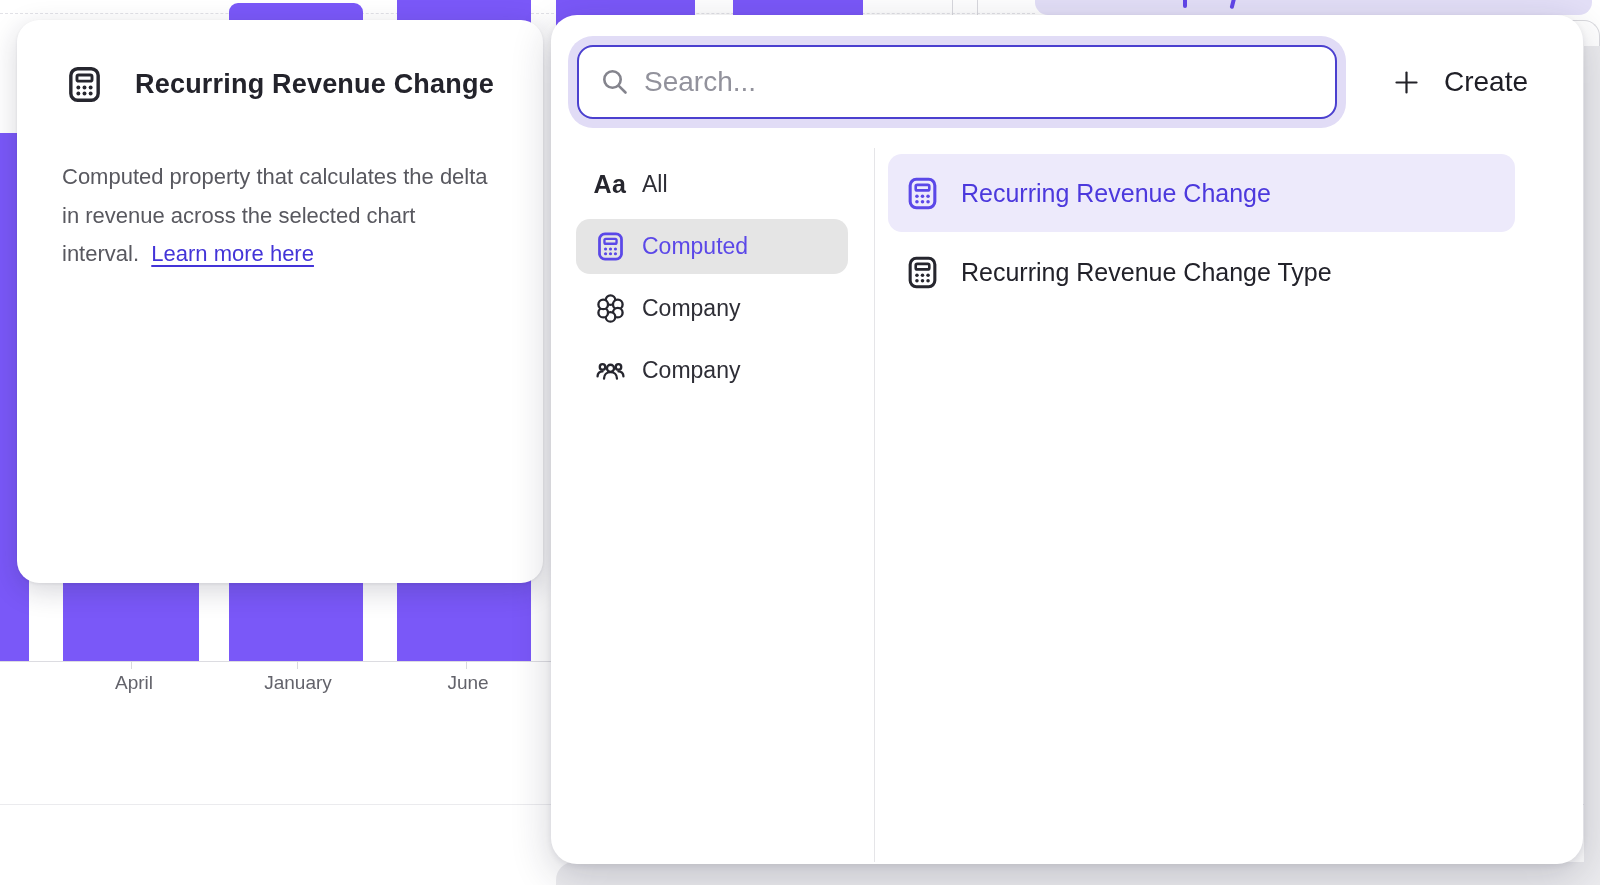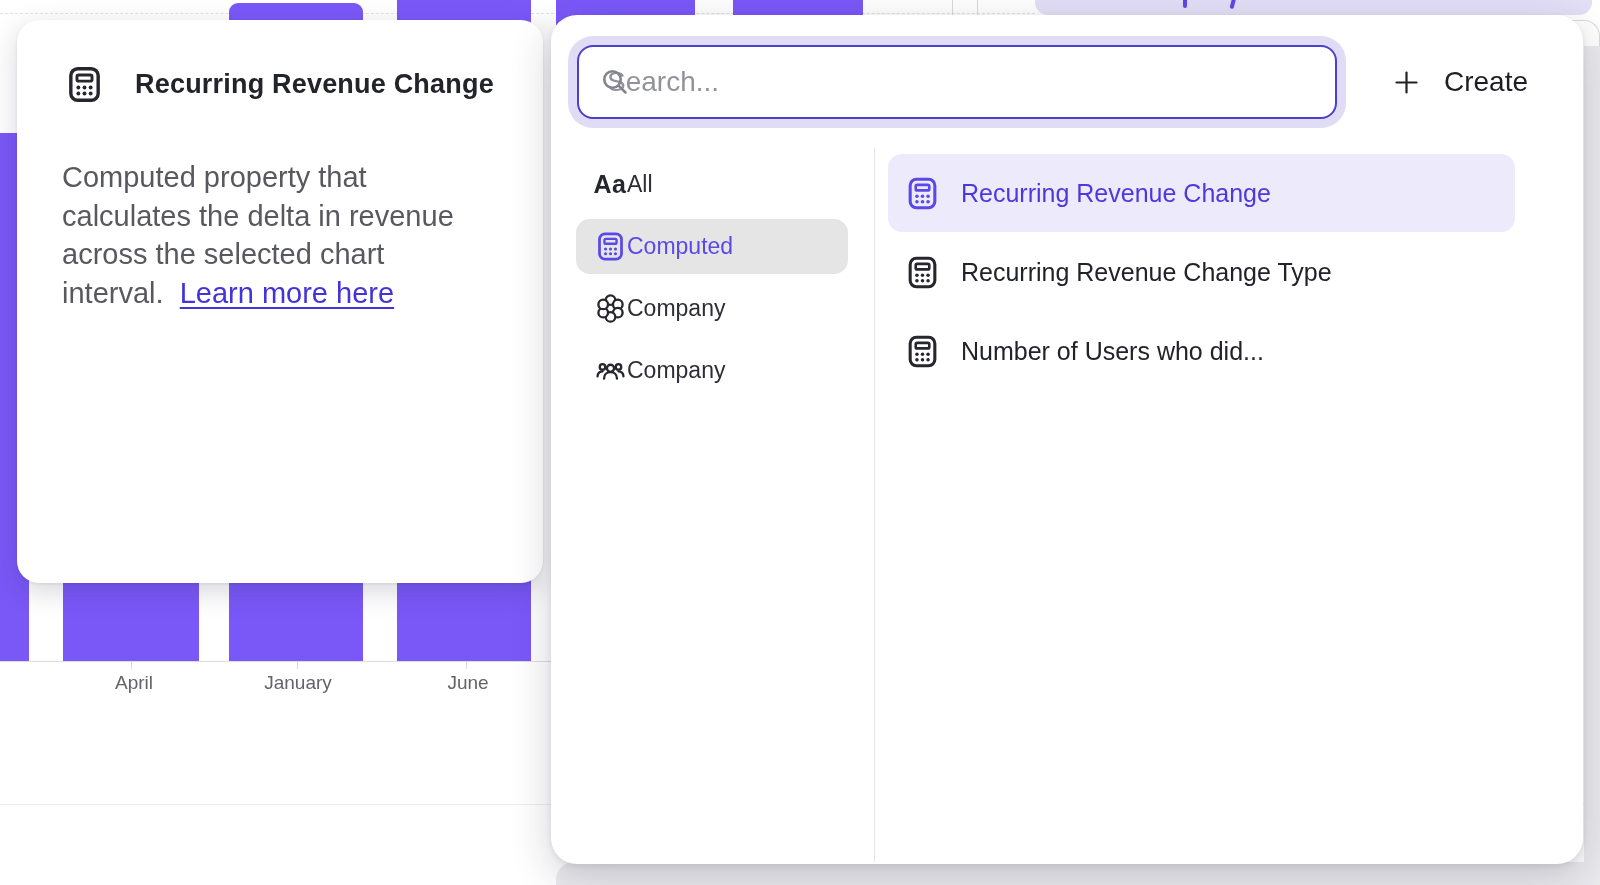--- a/index.html
+++ b/index.html
@@ -49,59 +49,59 @@
     background:#ffffff; border-radius:22px; z-index:10;
     box-shadow:0 8px 28px rgba(30,30,55,.18), 0 1px 3px rgba(30,30,55,.08);
   }
   .tooltip-head{ position:absolute; left:47px; top:44px; display:flex; align-items:center; }
   .tooltip-head .calc-icon{ width:41px; height:41px; color:#26262e; }
   .tooltip-title{
     margin-left:30px; font-size:27px; font-weight:700; color:#23232b; letter-spacing:.2px;
   }
   .tooltip-body{
     position:absolute; left:45px; top:138px; width:436px;
-    font-size:29px; line-height:38.5px; color:#58585f;
+    font-size:22px; line-height:38.5px; color:#58585f;
   }
   .tooltip-link{ color:#4334d8; text-decoration:underline; text-underline-offset:4px; cursor:pointer; }
 
   
   .modal{
     position:absolute; left:551px; top:15px; width:1032px; height:849px;
     background:#ffffff; border-radius:26px; z-index:20;
     box-shadow:0 12px 40px rgba(30,30,55,.20), 0 2px 6px rgba(30,30,55,.08);
   }
   .search-box{
     position:absolute; left:26px; top:30px; width:760px; height:74px;
   }
   .search-input{
     width:100%; height:100%; border:2px solid #4b40cf; border-radius:16px;
     box-shadow:0 0 0 9px #e1dcf6; outline:none;
     font-family:"Liberation Sans", sans-serif;
-    font-size:28px; color:#7f1d1d; padding:0 20px 0 28px; background:#fff;
+    font-size:28px; color:#7f1d1d; padding:0 20px 0 65px; background:#fff;
   }
   .search-input::placeholder{ color:#92929c; }
   .search-icon{ position:absolute; left:22px; top:21px; width:32px; height:32px; color:#84848d; pointer-events:none; }
   .create-btn{
     position:absolute; left:842px; top:40px; height:54px; display:flex; align-items:center;
     cursor:pointer; background:none; border:none; font-family:"Liberation Sans", sans-serif;
   }
   .plus-icon{ width:27px; height:27px; color:#222228; }
   .create-label{ margin-left:24px; font-size:28px; color:#1e1e26; }
   .v-divider{ position:absolute; left:323px; top:133px; width:1px; height:714px; background:#e5e5e8; }
 
   .filter-list{ position:absolute; left:25px; top:142px; width:272px;text-align:right; }
   .filter-item{
     display:flex; align-items:center; height:55px; margin-bottom:7px;
     border-radius:14px; padding-left:17px; cursor:pointer; color:#2e2e36;
   }
   .filter-item.selected{ background:#e5e5e5; color:#5b48e8; }
   .filter-item .f-icon{ width:34px; height:34px; display:flex; align-items:center; justify-content:center; color:#26262e; }
   .filter-item.selected .f-icon{ color:#5b48e8; }
   .aa-glyph{ font-size:25px; font-weight:600; letter-spacing:.5px; }
-  .filter-label{ font-size:23px; }
+  .filter-label{ margin-left:15px; font-size:23px; }
 
   .result-list{ position:absolute; left:337px; top:139px; width:627px; }
   .result-item{
     display:flex; align-items:center; height:78px; margin-bottom:1px;
     border-radius:14px; padding-left:16px; cursor:pointer;
   }
   .result-item.selected{ background:#edeafb; }
   .result-item .r-icon{ width:37px; height:37px; color:#26262e; flex:none; }
   .result-item.selected .r-icon{ color:#5b48e8; }
   .result-label{ margin-left:20px; font-size:25px; color:#22222a; }
@@ -278,33 +278,16 @@
                 <circle cx="15.6" cy="13.8" r="1.15"></circle>
               <circle cx="8.4" cy="17.3" r="1.15"></circle>
                 <circle cx="12" cy="17.3" r="1.15"></circle>
                 <circle cx="15.6" cy="17.3" r="1.15"></circle>
             </g>
           </svg>
         </span>
         <span class="result-label">Recurring Revenue Change Type</span>
       </div>
 
-      <div class="result-item">
-        <span class="r-icon">
-          <svg viewBox="0 0 24 24" fill="none" stroke="currentColor" width="37" height="37">
-            <rect x="4" y="2.8" width="16" height="18.4" rx="4" stroke-width="2"></rect>
-            <rect x="7.6" y="6.4" width="8.8" height="3.6" rx="1" stroke-width="1.7"></rect>
-            <g fill="currentColor" stroke="none">
-              <circle cx="8.4" cy="13.8" r="1.15"></circle>
-                <circle cx="12" cy="13.8" r="1.15"></circle>
-                <circle cx="15.6" cy="13.8" r="1.15"></circle>
-              <circle cx="8.4" cy="17.3" r="1.15"></circle>
-                <circle cx="12" cy="17.3" r="1.15"></circle>
-                <circle cx="15.6" cy="17.3" r="1.15"></circle>
-            </g>
-          </svg>
-        </span>
-        <span class="result-label">Number of Users who did...</span>
-      </div>
     </div>
 
   </div>
 </div>
 
 </body></html>

